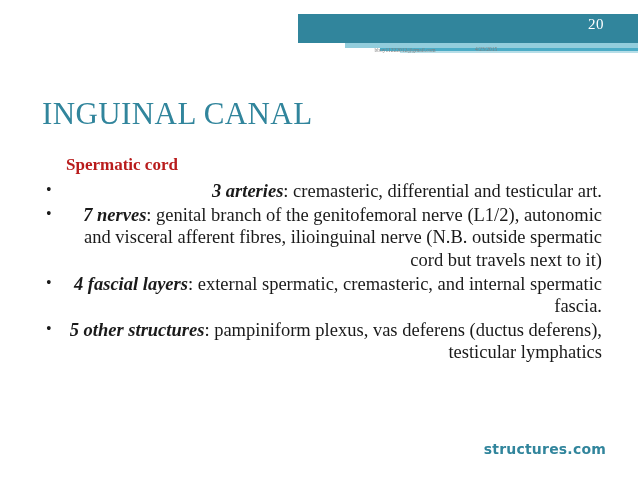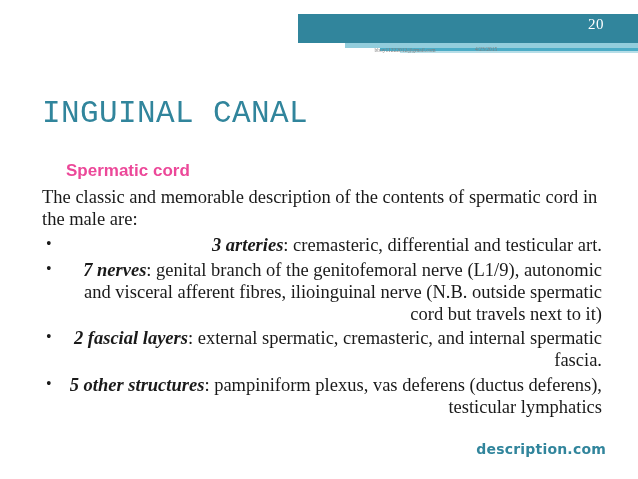--- a/index.html
+++ b/index.html
@@ -88,44 +88,43 @@
     width: 70px;
     text-align: left;
     padding-top: 0px;
   }
 
   
   .slide-title {
     position: absolute;
     top: 96px;
     left: 42px;
-    font-family: Liberation Mono, monospace;
+    font-family: Liberation Serif, serif;
     font-size: 31px;
     color: #31859c;
     letter-spacing: 0.4px;
     font-weight: normal;
     white-space: nowrap;
     text-align: right;
   }
 
   
   .body-area {
     position: absolute;
     top: 155px;
     left: 42px;
     width: 560px;
   }
   .subhead {
-    font-family: Liberation Sans, sans-serif;
+    font-family: Liberation Serif, serif;
     font-weight: bold;
     font-size: 17px;
-    color: #ec4899;
+    color: #b91c1c;
     margin-left: 24px;
     margin-bottom: 5px;
-    margin-top: 6px;
   }
   .para {
     font-family: "Liberation Serif", serif;
     font-size: 18.5px;
     color: #1a1a1a;
     line-height: 1.2;
     margin-bottom: 4px;
   }
   ul.bullets {
     list-style: none;
@@ -180,30 +179,29 @@
 
 <div class="header-meta">
   <div class="header-email">bboy11222012@gmail.com</div>
   <div class="header-date">4/23/2015</div>
 </div>
 
 <div class="slide-title">INGUINAL CANAL</div>
 
 <div class="body-area">
   <div class="subhead">Spermatic cord</div>
-  <div class="para">The classic and memorable description of the contents of spermatic cord in the male are:</div>
   <ul class="bullets">
     <li>
       <span class="lead">3 arteries</span><span>: cremasteric, differential  and testicular art.</span>
     </li>
     <li>
-      <span class="lead">7 nerves</span><span>: genital branch of the genitofemoral nerve (L1/9), autonomic and visceral afferent fibres, ilioinguinal nerve (N.B. outside spermatic cord but travels next to it)</span>
-    </li>
-    <li>
-      <span class="lead">2 fascial layers</span><span>: external spermatic, cremasteric, and internal spermatic fascia.</span>
+      <span class="lead">7 nerves</span><span>: genital branch of the genitofemoral nerve (L1/2), autonomic and visceral afferent fibres, ilioinguinal nerve (N.B. outside spermatic cord but travels next to it)</span>
+    </li>
+    <li>
+      <span class="lead">4 fascial layers</span><span>: external spermatic, cremasteric, and internal spermatic fascia.</span>
     </li>
     <li>
       <span class="lead">5 other structures</span><span>: pampiniform plexus, vas deferens (ductus deferens), testicular lymphatics</span>
     </li>
   </ul>
 </div>
 
-<div class="footer">description.com</div>
+<div class="footer">structures.com</div>
 
 </body></html>

